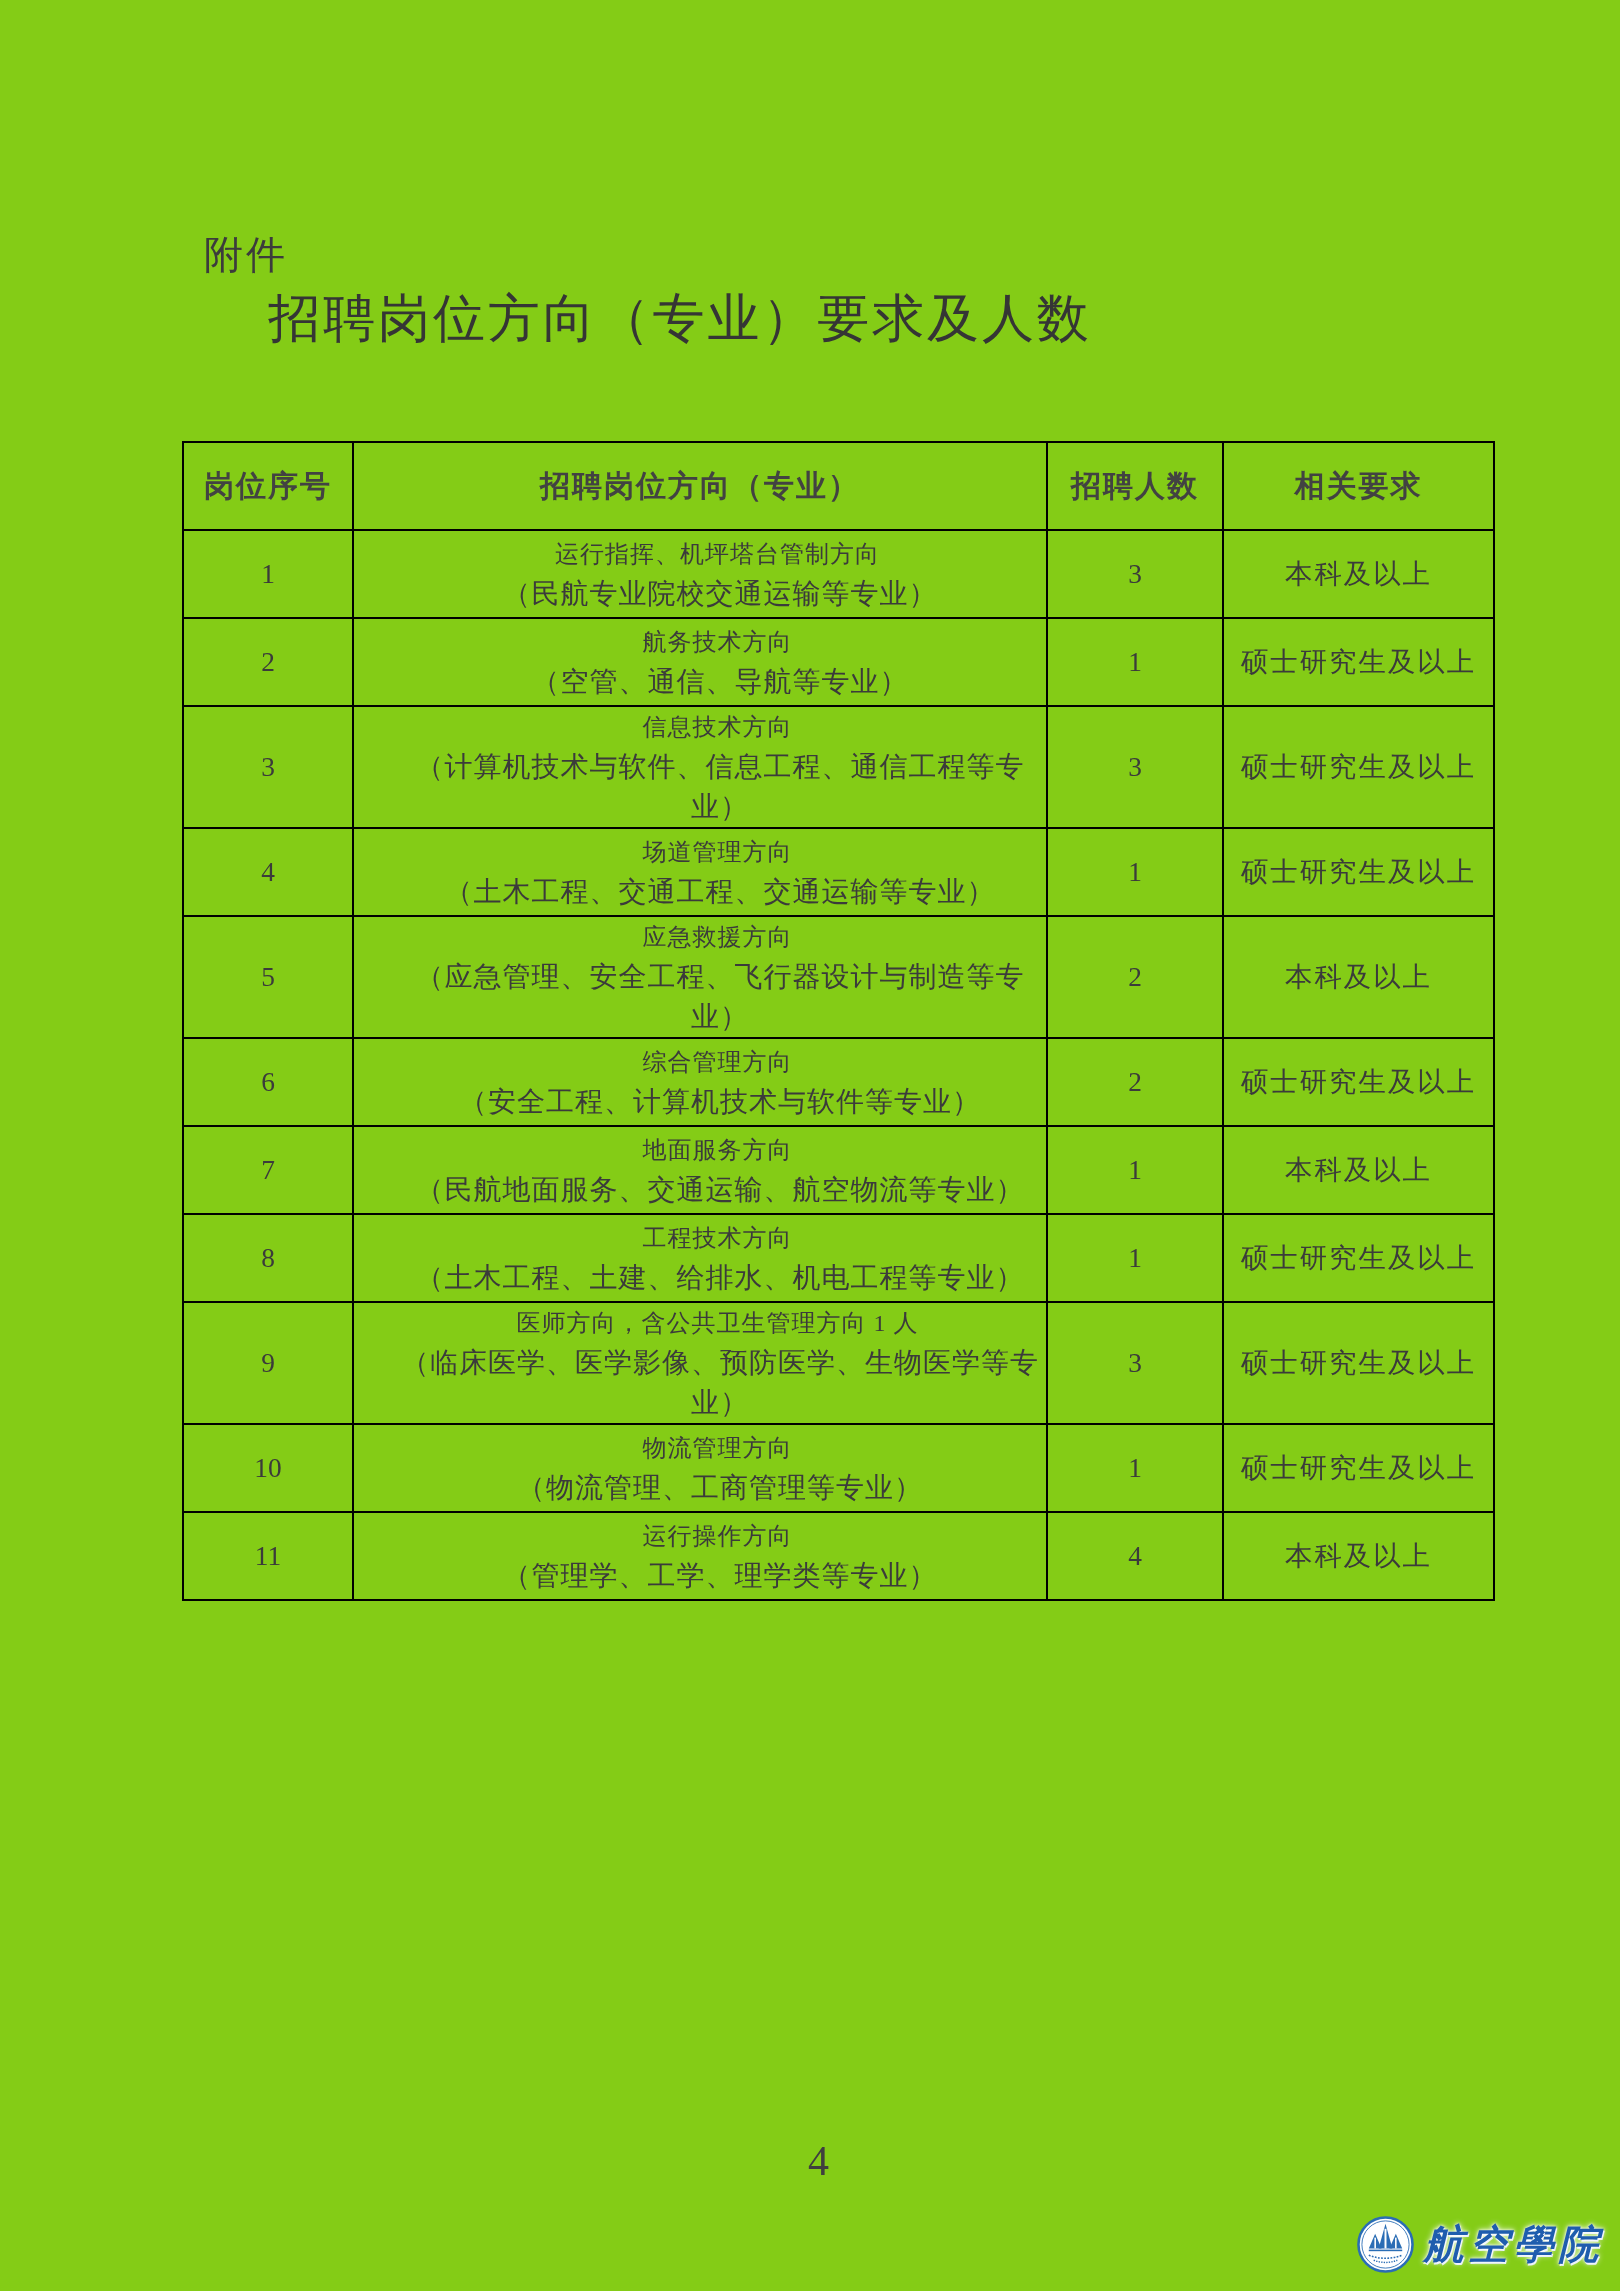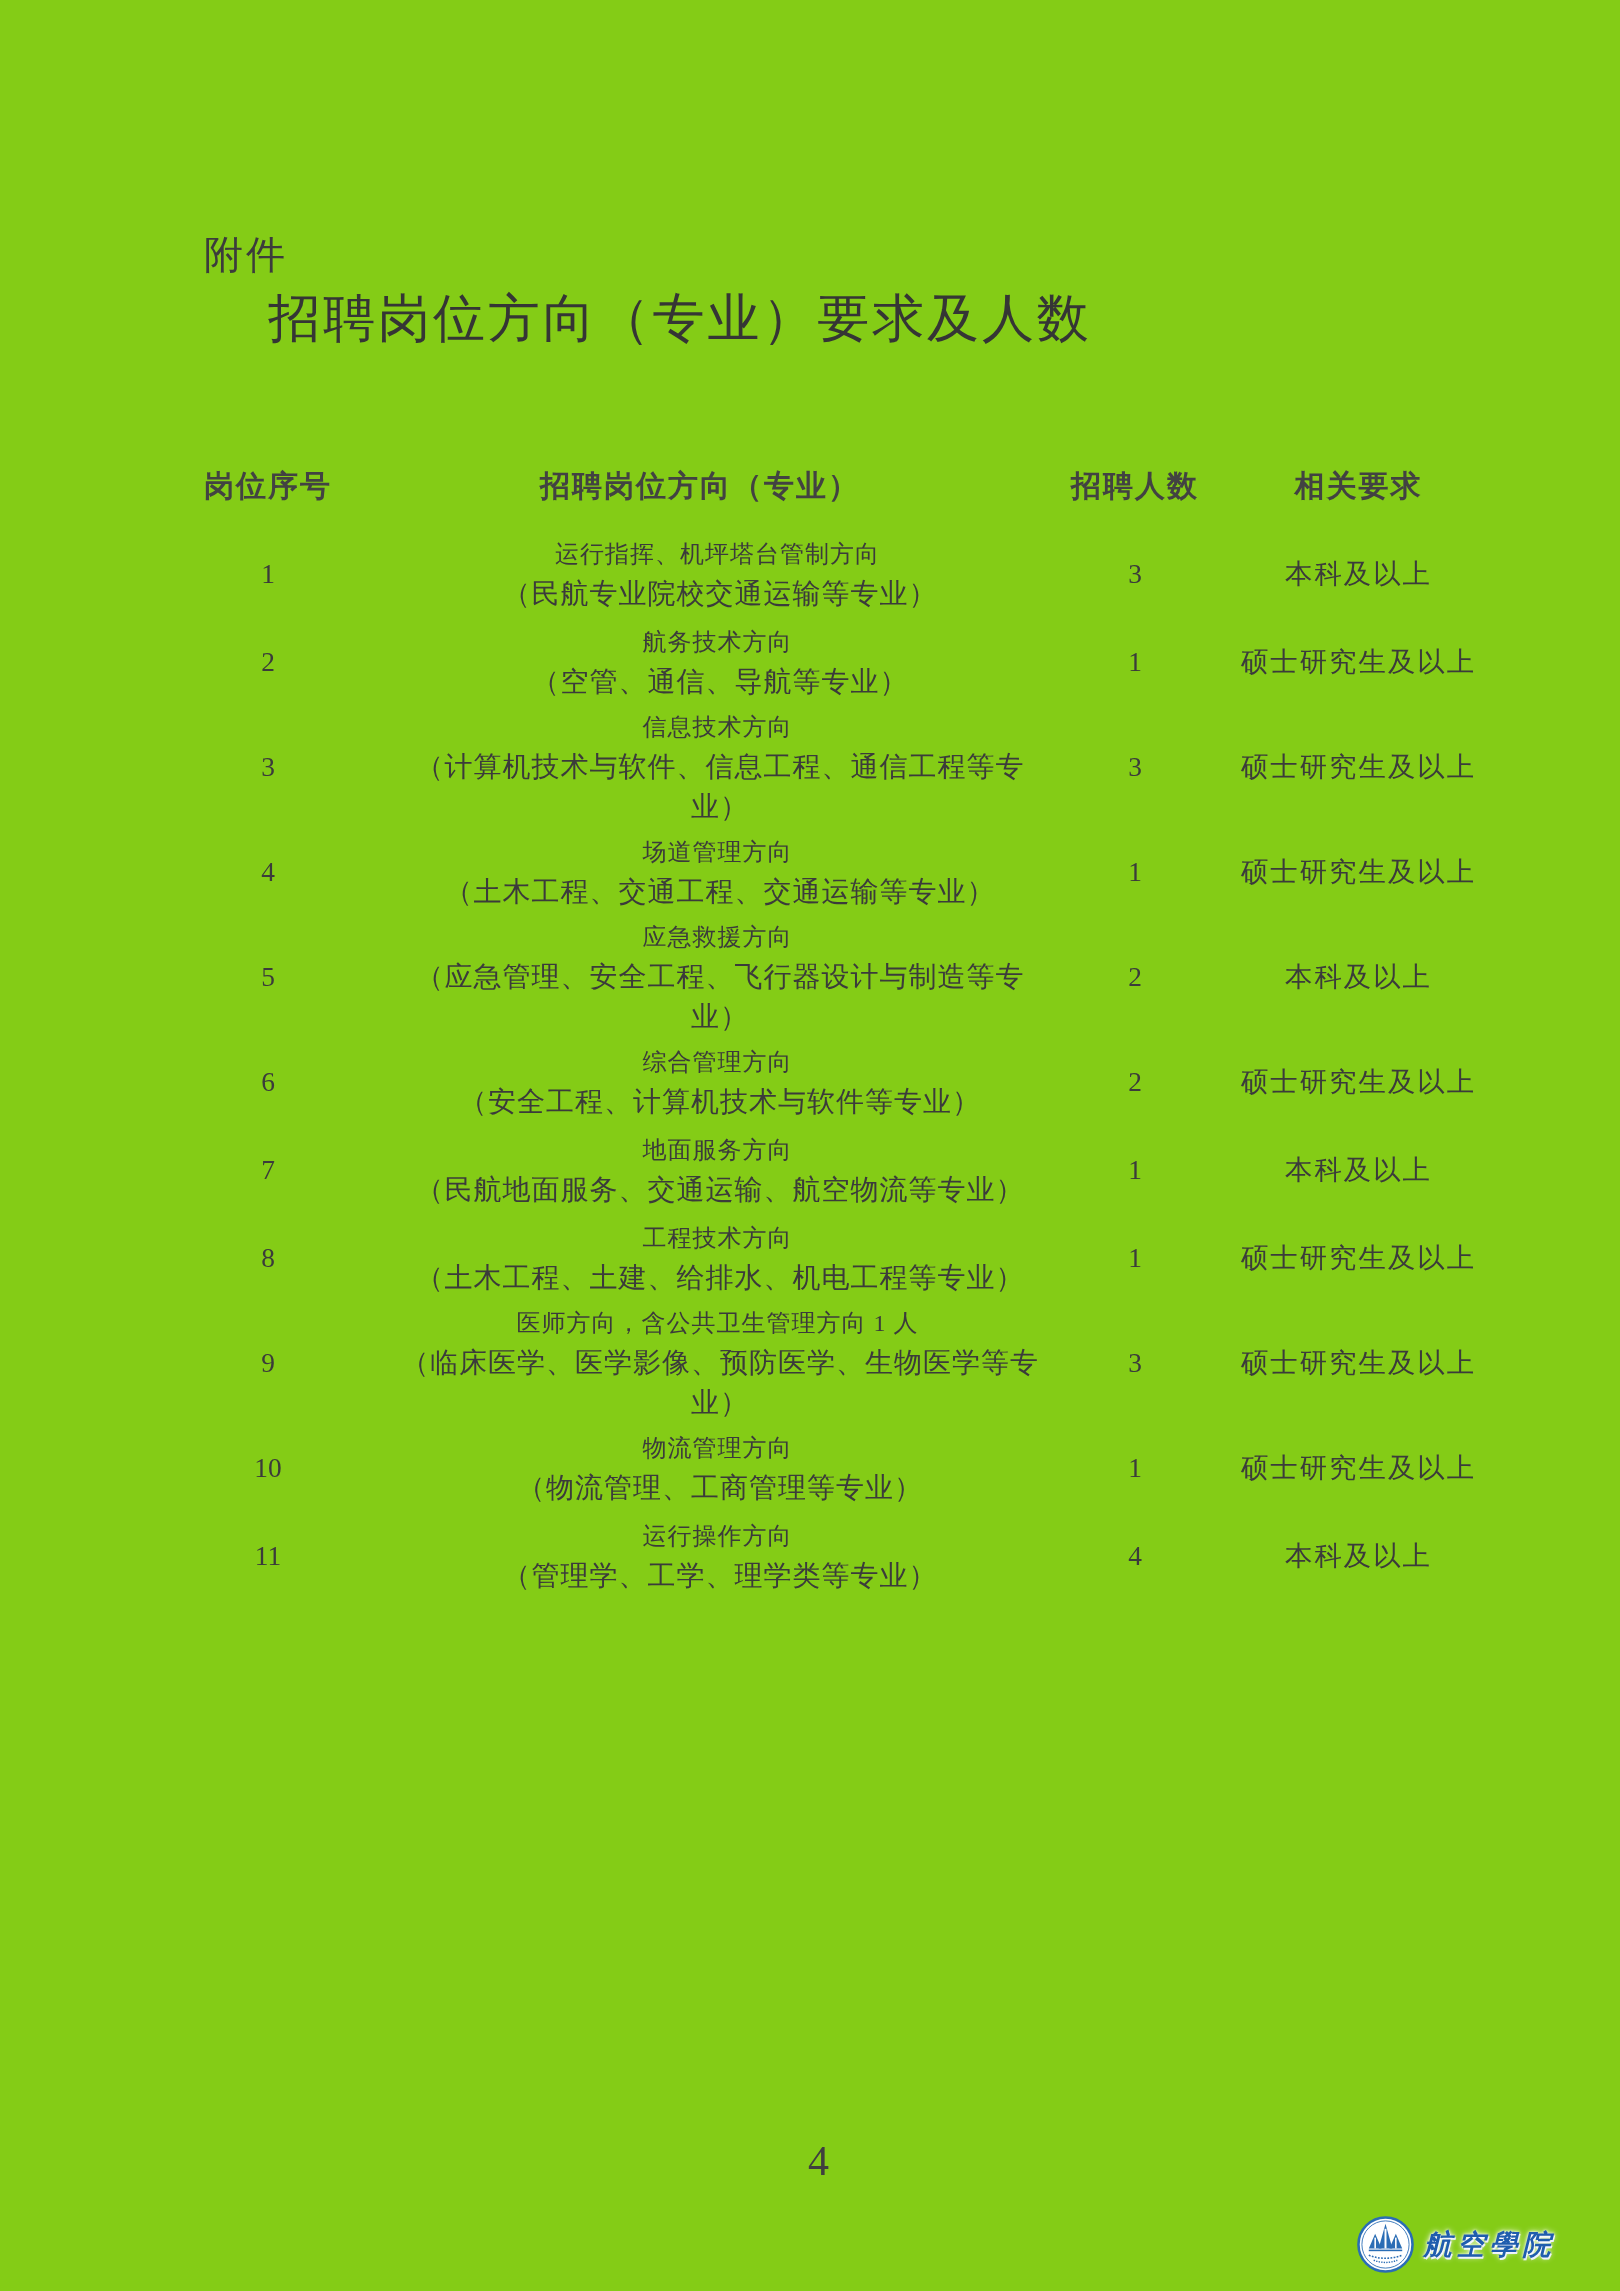--- a/index.html
+++ b/index.html
@@ -41,21 +41,21 @@
   table.positions {
     position: absolute;
     left: 182px;
     top: 441px;
     width: 1310px;
     border-collapse: collapse;
     table-layout: fixed;
   }
   table.positions th,
   table.positions td {
-    border: 2px solid #84cc16;
+    border: 2px solid #000000;
     text-align: center;
     vertical-align: middle;
     padding: 0;
     overflow: hidden;
   }
   table.positions th {
     height: 86px;
     font-family: "Liberation Sans", sans-serif;
     font-size: 30px;
     font-weight: 600;
@@ -108,21 +108,21 @@
     align-items: center;
     gap: 8.8px;
   }
   .emblem {
     width: 59px;
     height: 59px;
     flex: 0 0 auto;
   }
   .logo-text {
     font-family: "Liberation Serif", serif;
-    font-size: 28px;
+    font-size: 40px;
     font-weight: bold;
     font-style: italic;
     letter-spacing: 4.9px;
     white-space: nowrap;
     text-shadow: 0 0 2.9px #ffffff, 0 0 5.9px #ffffff, 1px 2px 0 #e3ecf7;
   }
 </style>
 </head>
 <body>
 

